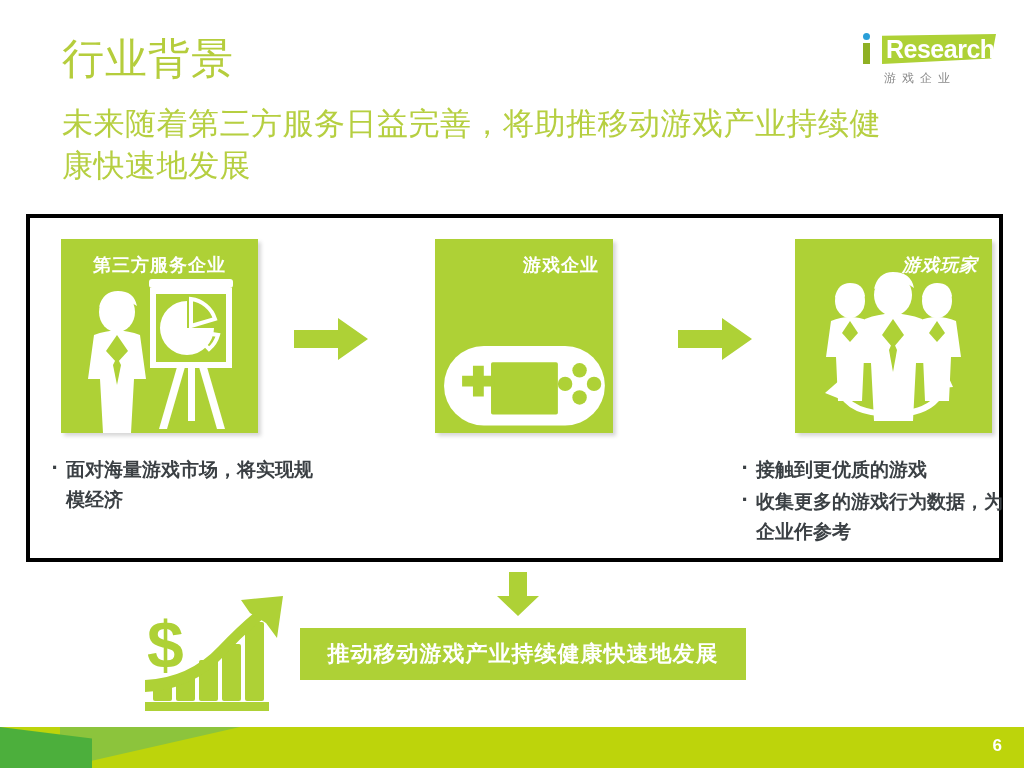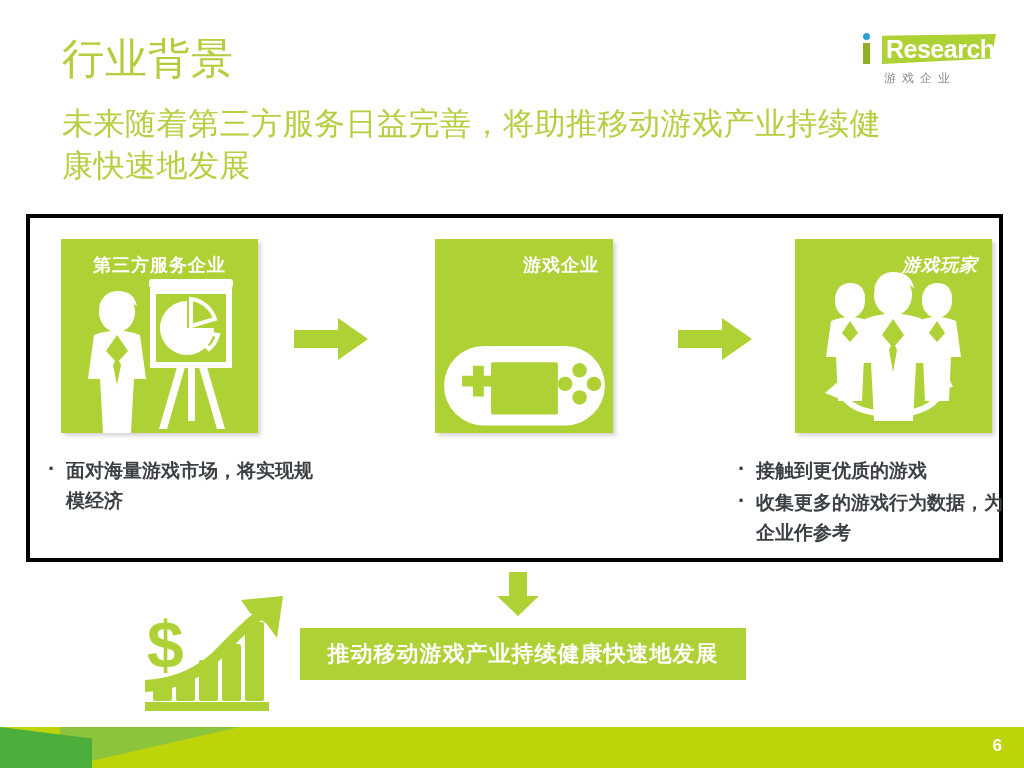--- a/index.html
+++ b/index.html
@@ -143,20 +143,21 @@
   #arrow-1 { left: 264px; }
   #arrow-2 { left: 648px; }
 
   
   .bullets {
     position: absolute;
     font-size: 19px;
     font-weight: bold;
     color: #3b4044;
     line-height: 30px;
+    font-family: Liberation Mono, monospace;
   }
   #bullets-1 { left: 10px;  top: 238px; width: 290px; }
   #bullets-2 { left: 368px; top: 238px; width: 270px; }
   #bullets-3 { left: 700px; top: 238px; width: 280px; }
 
   .bullets ul { list-style: none; margin: 0; padding: 0; }
   .bullets li {
     position: relative;
     padding-left: 26px;
     margin: 0 0 2px 0;

